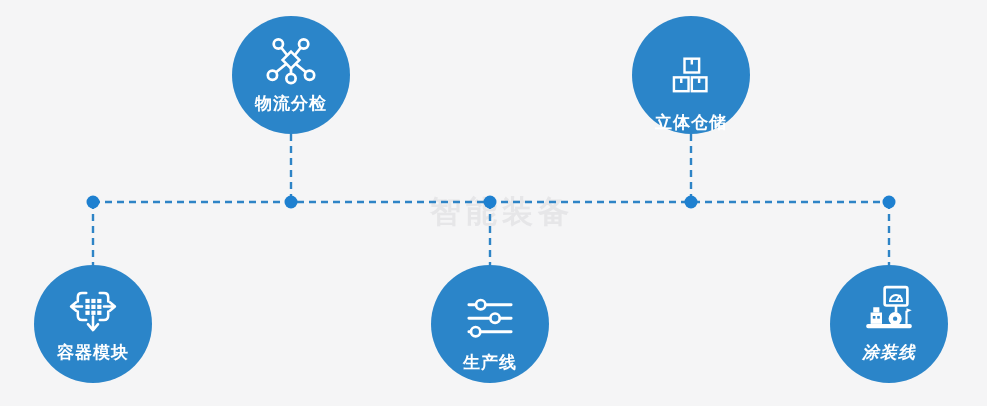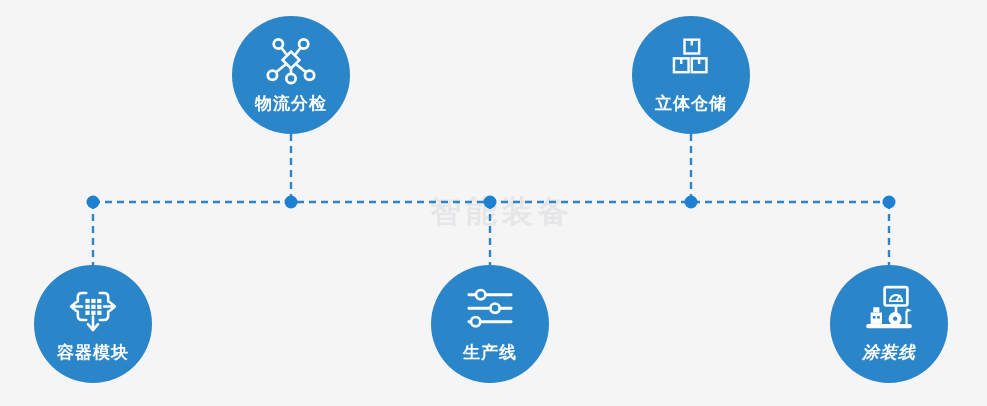--- a/index.html
+++ b/index.html
@@ -29,23 +29,23 @@
   }
   .node .icon{
     margin-top:15px;height:58px;display:flex;align-items:center;justify-content:center;
   }
   .node .label{
     margin-top:3px;color:var(--label-white);
     font-size:17px;font-weight:bold;letter-spacing:1px;white-space:nowrap;
   }
   
   .node-smart-equipment{left:232px;top:16px;}
-  .node-warehouse{left:632px;top:16px;}
+  .node-warehouse{left:632px;top:16px;justify-content:flex-end;}
   .node-logistics{left:34px;top:265px;}
-  .node-production{left:431px;top:265px;}
+  .node-production{left:431px;top:265px;justify-content:center;}
   .node-painting{left:830px;top:265px;font-style:italic;}
   .icon svg{display:block;}
 </style>
 </head>
 <body>
 
 <div class="watermark">智能装备</div>
 
 <svg class="connectors" width="987" height="406" viewBox="0 0 987 406">
   <g stroke="var(--line-blue)" stroke-width="2.4" stroke-dasharray="7 5" fill="none">

